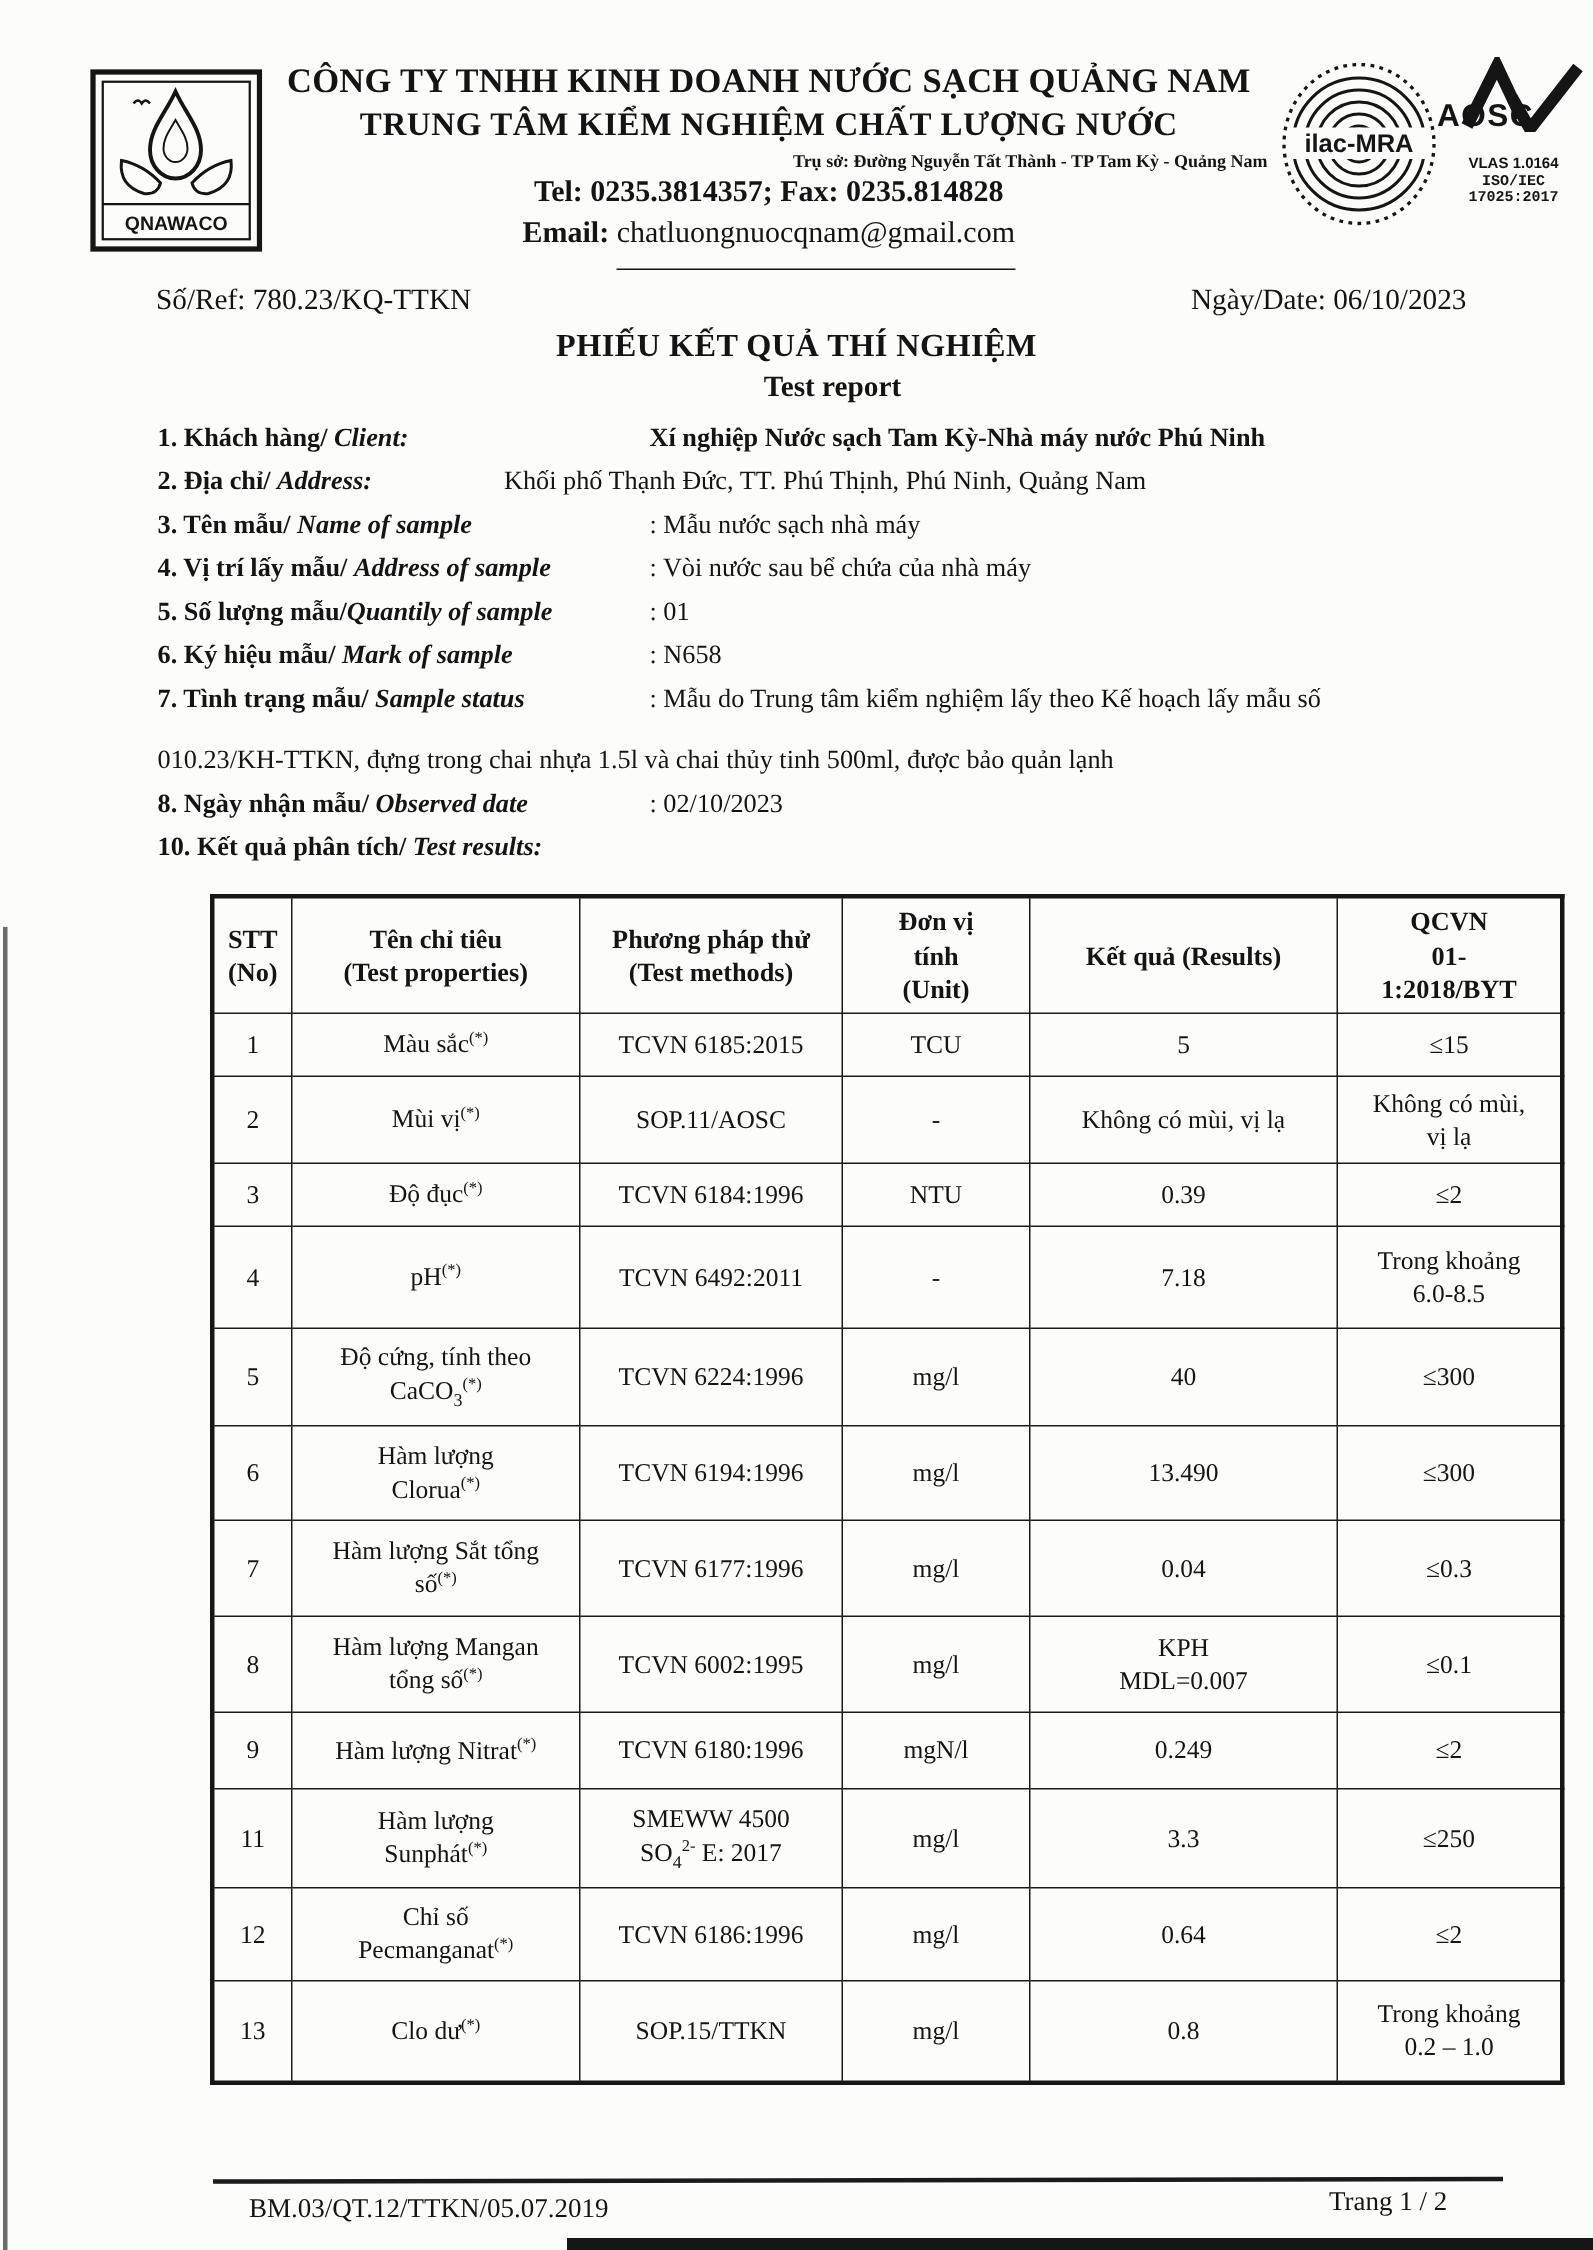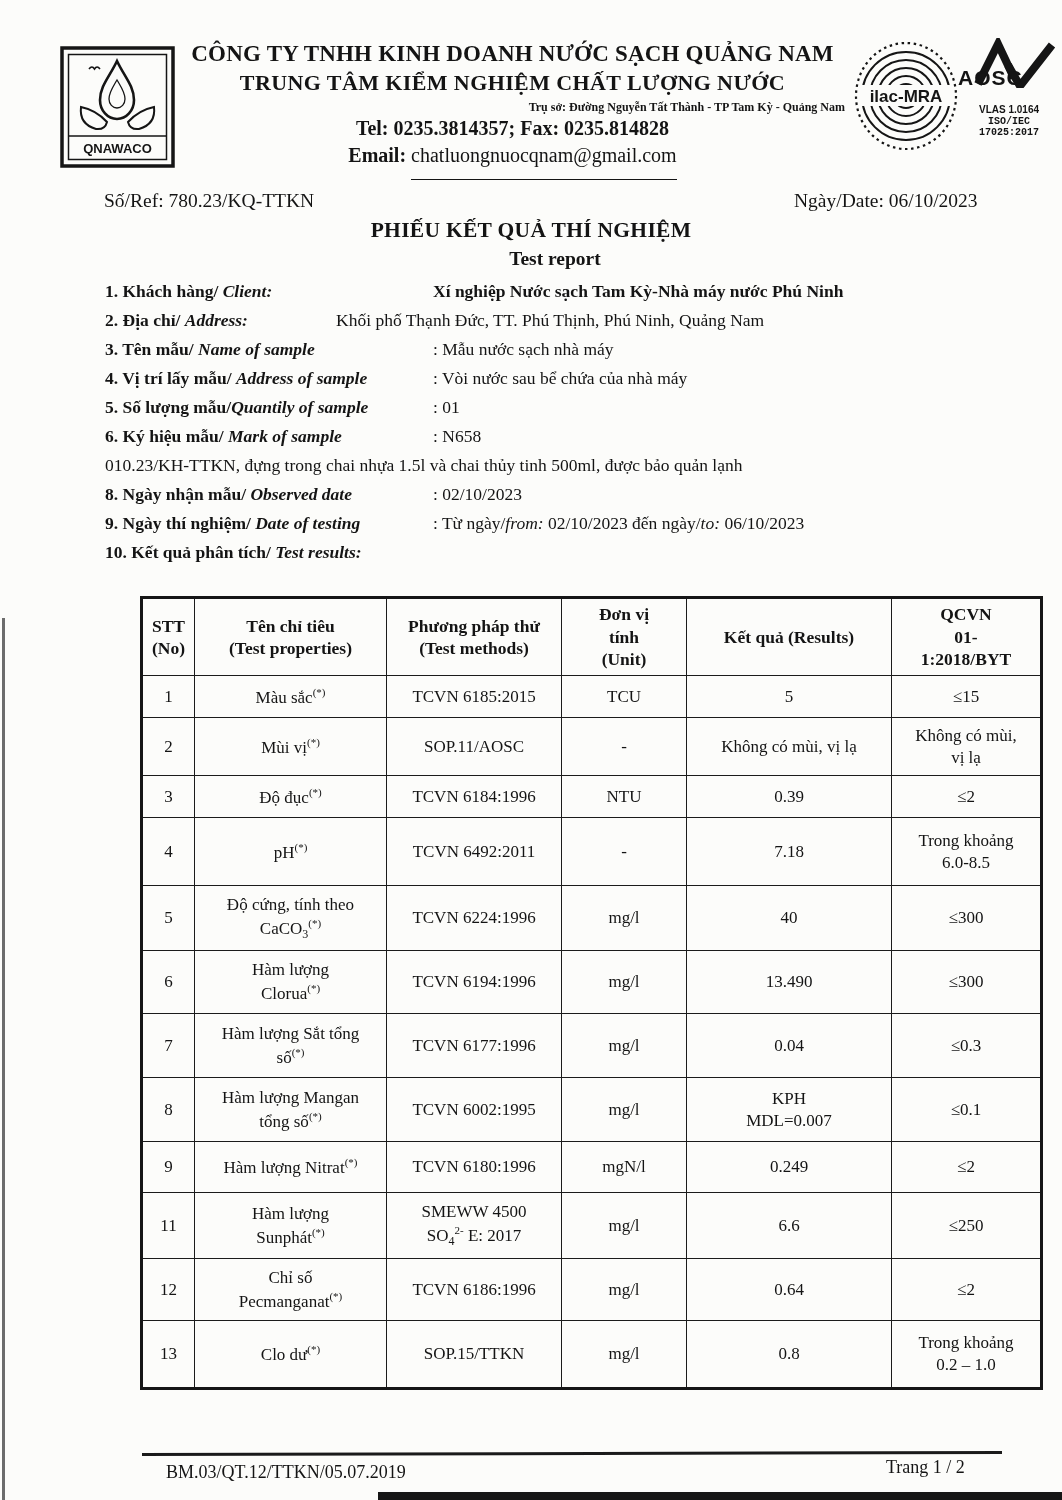--- a/index.html
+++ b/index.html
@@ -32,21 +32,21 @@
   .title-vi{position:absolute; left:0; top:218px; width:1062px; text-align:center;
             font-size:21.5px; font-weight:700; letter-spacing:.3px;}
   .title-en{position:absolute; left:0; top:248px; width:1062px; text-align:center;
             font-size:19.5px; font-weight:700;margin-left:24px;}
   
   .info{position:absolute; left:105px; top:277px; width:860px; font-size:17.5px;}
   .info-row{min-height:29px; line-height:29px; white-space:nowrap;}
   .info-label{display:inline-block; min-width:328px; font-weight:700;}
   .info-label.narrow{min-width:231px;}
   .info-label .le{font-style:italic;}
-  .info-cont{line-height:29px;}
+  .info-cont{line-height:29px;margin-top:12px;}
   
   table.results{position:absolute; left:140px; top:596px; width:900px;
     border-collapse:collapse; table-layout:fixed; font-size:17px;}
   table.results th, table.results td{
     border:1.8px solid #1b1b1b; text-align:center; vertical-align:middle;
     padding:2px 5px; white-space:pre-line; line-height:1.28; overflow:hidden;}
   table.results{border:3px solid #161616;}
   table.results th{font-size:17.5px; font-weight:700;}
   sup{font-size:11px;} sub{font-size:12px;}
   
@@ -116,23 +116,23 @@
   <div class="title-vi">PHIẾU KẾT QUẢ THÍ NGHIỆM</div>
   <div class="title-en">Test report</div>
 
   <div class="info">
       <div class="info-row"><span class="info-label"><span class="lv">1. Khách hàng/ </span><span class="le">Client:</span></span><span class="info-value"><b>Xí nghiệp Nước sạch Tam Kỳ-Nhà máy nước Phú Ninh</b></span></div>
       <div class="info-row"><span class="info-label narrow"><span class="lv">2. Địa chỉ/ </span><span class="le">Address:</span></span><span class="info-value">Khối phố Thạnh Đức, TT. Phú Thịnh, Phú Ninh, Quảng Nam</span></div>
       <div class="info-row"><span class="info-label"><span class="lv">3. Tên mẫu/ </span><span class="le">Name of sample</span></span><span class="info-value">: Mẫu nước sạch nhà máy</span></div>
       <div class="info-row"><span class="info-label"><span class="lv">4. Vị trí lấy mẫu/ </span><span class="le">Address of sample</span></span><span class="info-value">: Vòi nước sau bể chứa của nhà máy</span></div>
       <div class="info-row"><span class="info-label"><span class="lv">5. Số lượng mẫu/</span><span class="le">Quantily of sample</span></span><span class="info-value">: 01</span></div>
       <div class="info-row"><span class="info-label"><span class="lv">6. Ký hiệu mẫu/ </span><span class="le">Mark of sample</span></span><span class="info-value">: N658</span></div>
+      <div class="info-row"><span class="info-label"><span class="lv">7. Tình trạng mẫu/ </span><span class="le">Sample status</span></span><span class="info-value">: Mẫu do Trung tâm kiểm nghiệm lấy theo Kế hoạch lấy mẫu số</span></div>
       <div class="info-cont">010.23/KH-TTKN, đựng trong chai nhựa 1.5l và chai thủy tinh 500ml, được bảo quản lạnh</div>
       <div class="info-row"><span class="info-label"><span class="lv">8. Ngày nhận mẫu/ </span><span class="le">Observed date</span></span><span class="info-value">: 02/10/2023</span></div>
-      <div class="info-row"><span class="info-label"><span class="lv">9. Ngày thí nghiệm/ </span><span class="le">Date of testing</span></span><span class="info-value">: Từ ngày/<i>from:</i> 02/10/2023  đến ngày/<i>to:</i> 06/10/2023</span></div>
       <div class="info-row"><span class="info-label"><span class="lv">10. Kết quả phân tích/ </span><span class="le">Test results:</span></span><span class="info-value"></span></div>
     </div>
 
   <table class="results">
     <colgroup>
       <col style="width:53px">
         <col style="width:192px">
         <col style="width:175px">
       <col style="width:125px">
         <col style="width:205px">
@@ -219,21 +219,21 @@
           <td>TCVN 6180:1996</td>
           <td>mgN/l</td>
           <td>0.249</td>
           <td>≤2</td>
         </tr>
         <tr style="height: 66px;">
           <td>11</td>
           <td>Hàm lượng<br>Sunphát<sup>(*)</sup></td>
           <td>SMEWW 4500<br>SO<sub>4</sub><sup>2-</sup> E: 2017</td>
           <td>mg/l</td>
-          <td>6.6</td>
+          <td>3.3</td>
           <td>≤250</td>
         </tr>
         <tr style="height: 62px;">
           <td>12</td>
           <td>Chỉ số<br>Pecmanganat<sup>(*)</sup></td>
           <td>TCVN 6186:1996</td>
           <td>mg/l</td>
           <td>0.64</td>
           <td>≤2</td>
         </tr>

